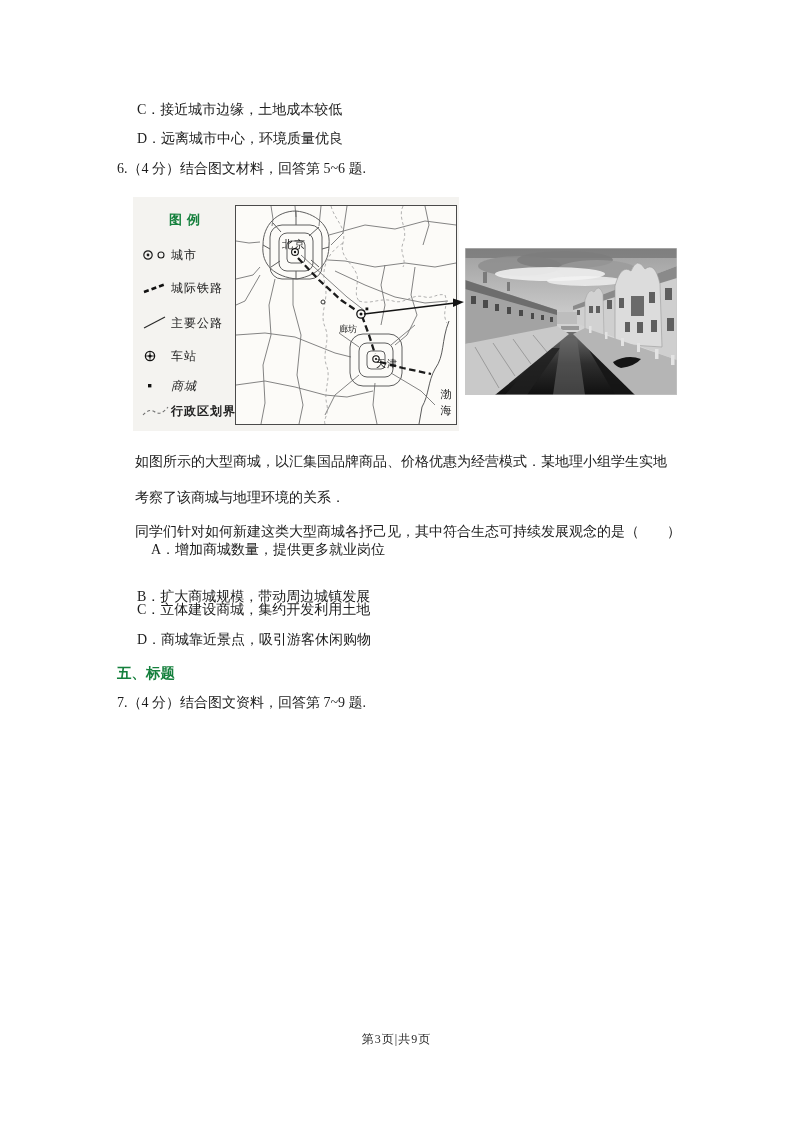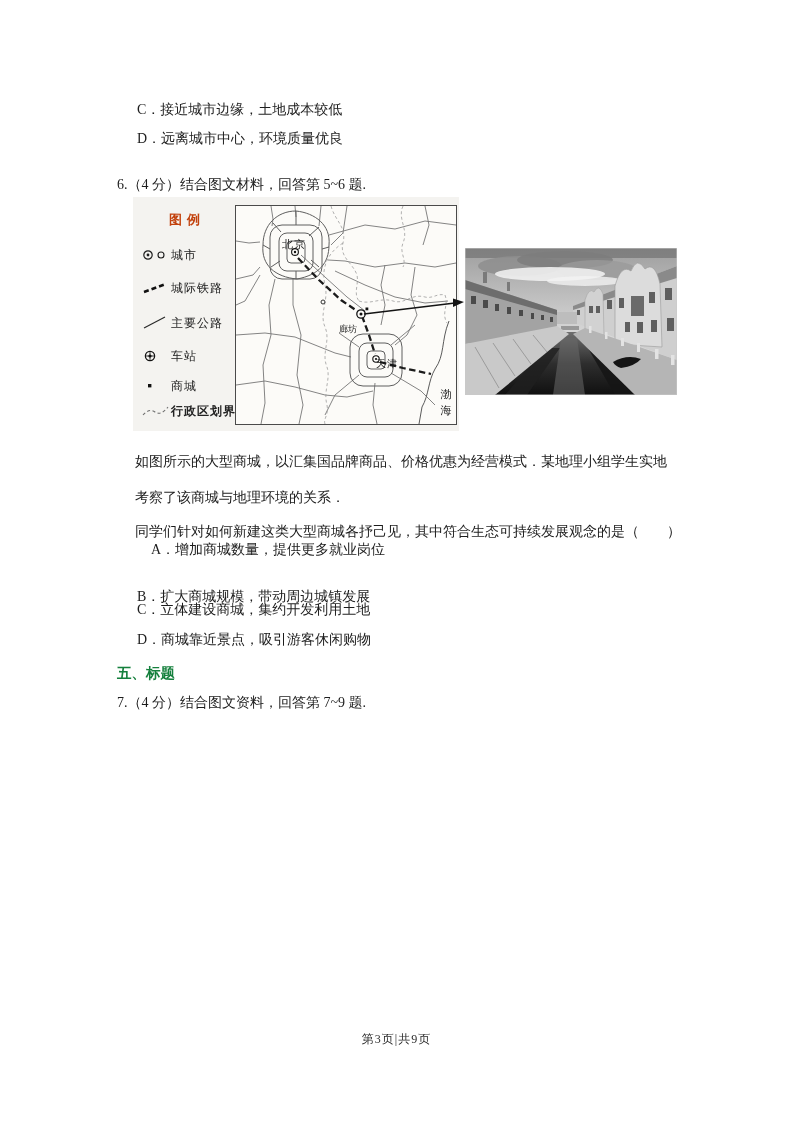--- a/index.html
+++ b/index.html
@@ -8,21 +8,21 @@
     width:793px;height:1122px;
     background:#ffffff;
     font-family:"Liberation Serif","DejaVu Serif",serif;
     color:#1c1c1c;
     overflow:hidden;
   }
   .line{position:absolute;font-size:14px;white-space:pre;line-height:18px;}
   .para{position:absolute;font-size:14px;line-height:36px;}
   .opt-c{left:137px;top:101px;}
   .opt-d{left:137px;top:130px;text-align:right;}
-  .q6{left:117px;top:176px;}
+  .q6{left:117px;top:160px;}
   .para1{left:135px;top:444px;width:545px;}
   .para2{left:135px;top:514px;white-space:pre;}
   .optA{left:137px;top:541px;margin-left:14px;}
   .optB{left:137px;top:588px;}
   .optC{left:137px;top:601px;}
   .optD{left:137px;top:631px;}
   .section-heading{
     left:117px;top:664px;
     font-family:"Liberation Sans","DejaVu Sans",sans-serif;
     font-weight:bold;font-size:14.5px;color:#15803d;
@@ -35,26 +35,26 @@
 
   
   .figure{position:absolute;left:133px;top:197px;width:560px;height:234px;}
   .scan{
     position:absolute;left:0;top:0;width:326px;height:234px;
     background:#f4f3f0;
   }
   .map-svg{position:absolute;left:102px;top:8px;}
   .legend-title{
     position:absolute;left:36px;top:14px;
-    font-size:13px;font-weight:600;letter-spacing:5px;color:#c2410c;
+    font-size:13px;font-weight:600;letter-spacing:5px;color:#15803d;
   }
   .lg-row{position:absolute;left:8px;display:flex;align-items:flex-end;}
   .lg-row .sym{width:30px;height:18px;flex:0 0 30px;}
   .lg-row .lbl{font-size:12px;color:#222;letter-spacing:1px;white-space:pre;}
-  .r0{top:49px;} .r1{top:82px;} .r2{top:117px;} .r3{top:150px;} .r4{top:180px;} .r5{top:205px;font-weight:bold;}
+  .r0{top:49px;} .r1{top:82px;} .r2{top:117px;} .r3{top:150px;} .r4{top:180px;font-style:italic;} .r5{top:205px;font-weight:bold;}
 
   .map-label{position:absolute;color:#161616;white-space:pre;}
   .lab-beijing{left:149px;top:40px;font-size:11px;letter-spacing:1px;}
   .lab-langfang{left:206px;top:126px;font-size:9px;text-align:center;}
   .lab-tianjin{left:243px;top:160px;font-size:10px;letter-spacing:1px;}
   .lab-bohai{
     left:305px;top:182px;font-size:11px;
     writing-mode:vertical-rl;text-orientation:upright;letter-spacing:17px;
   }
   .fig-arrow{position:absolute;left:0;top:0;pointer-events:none;}

